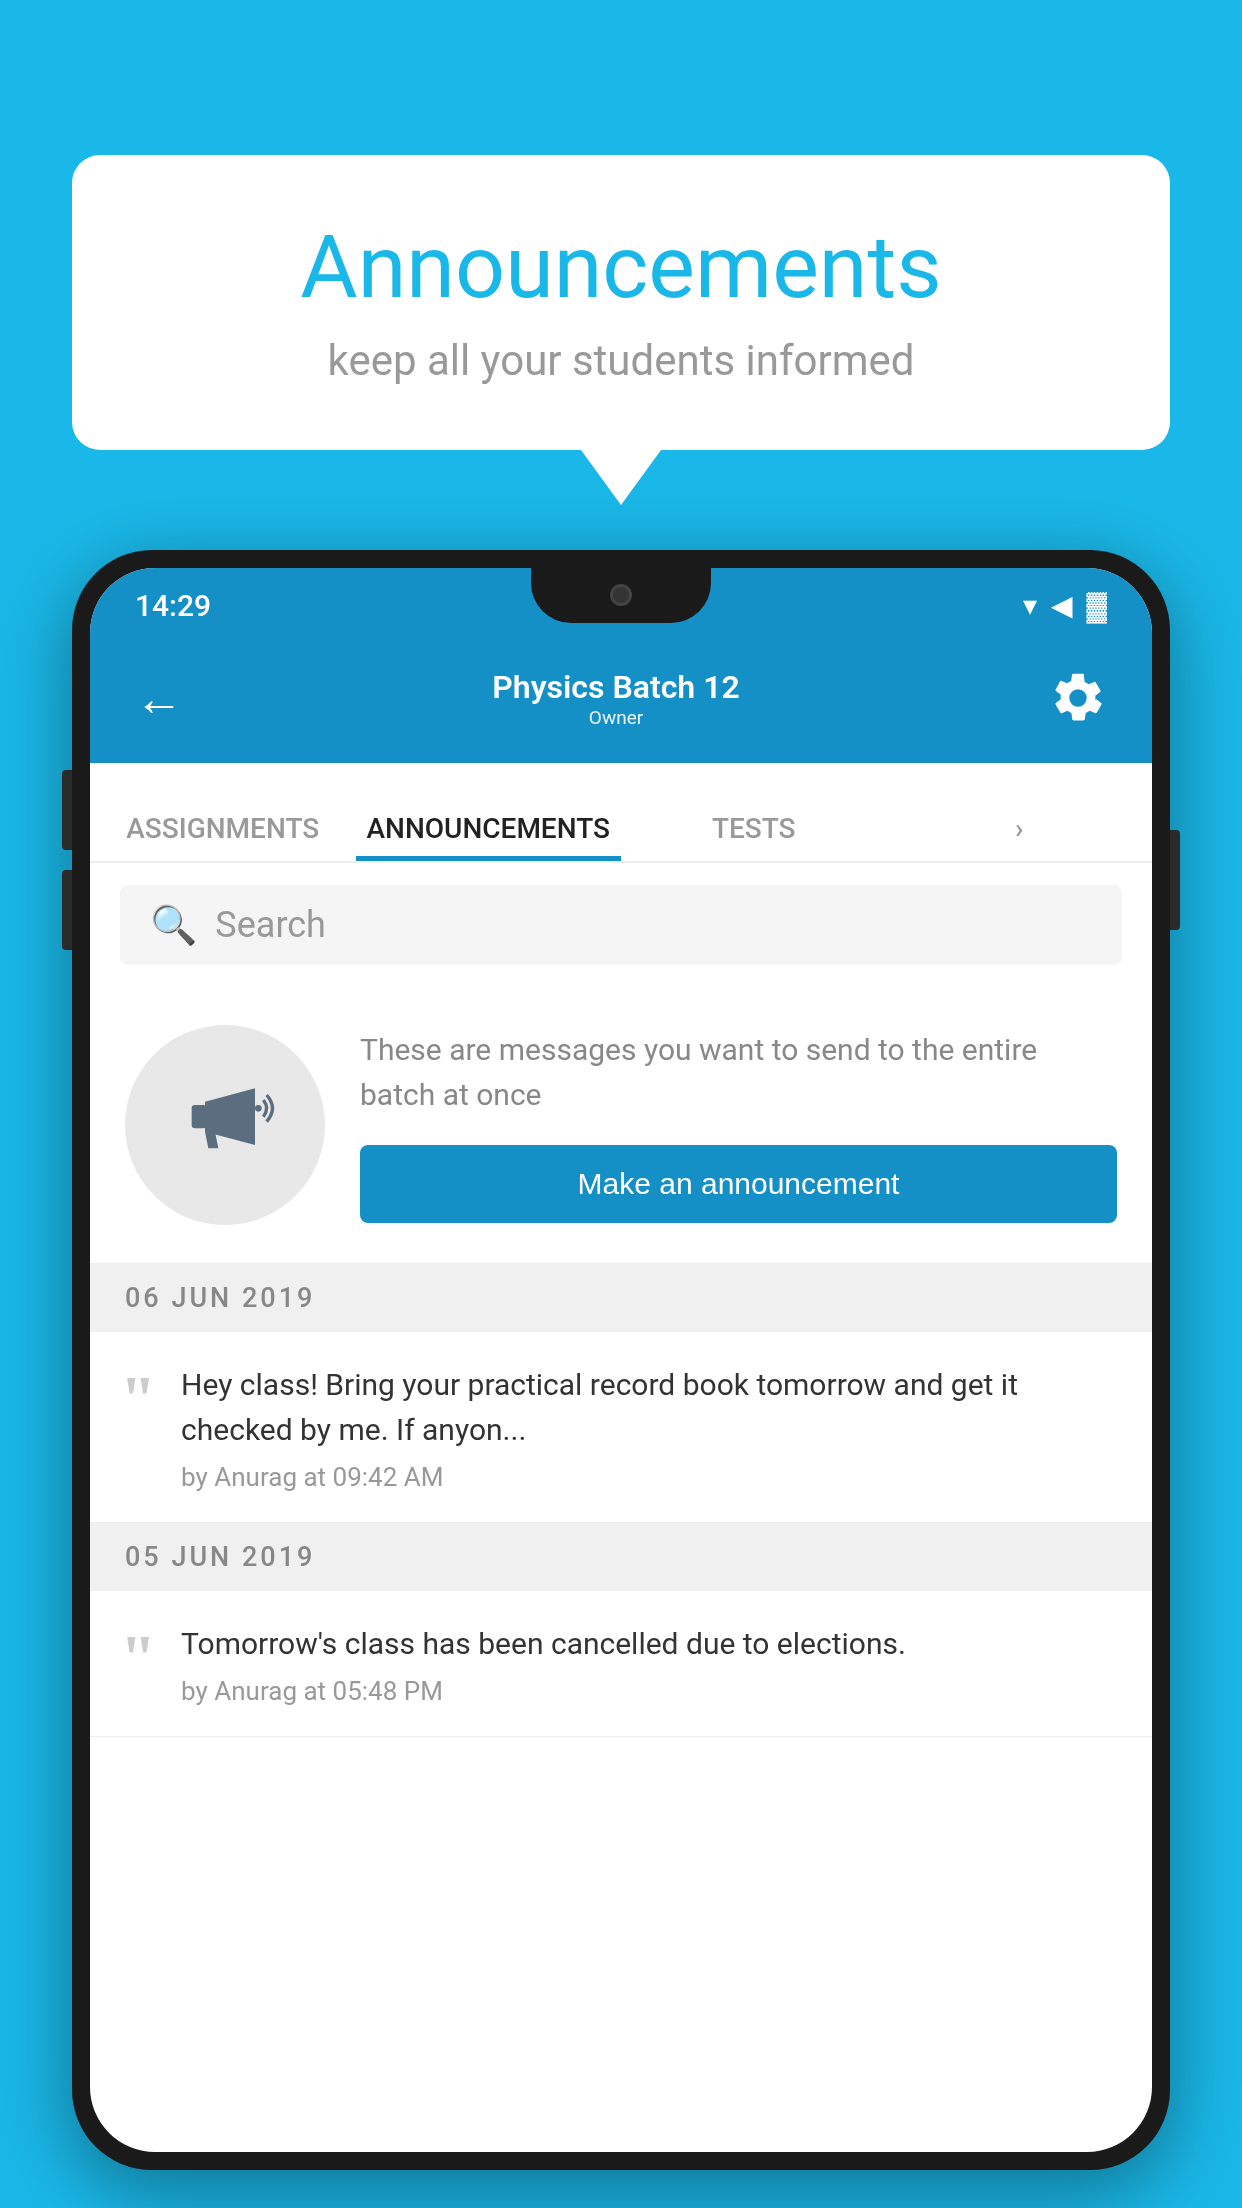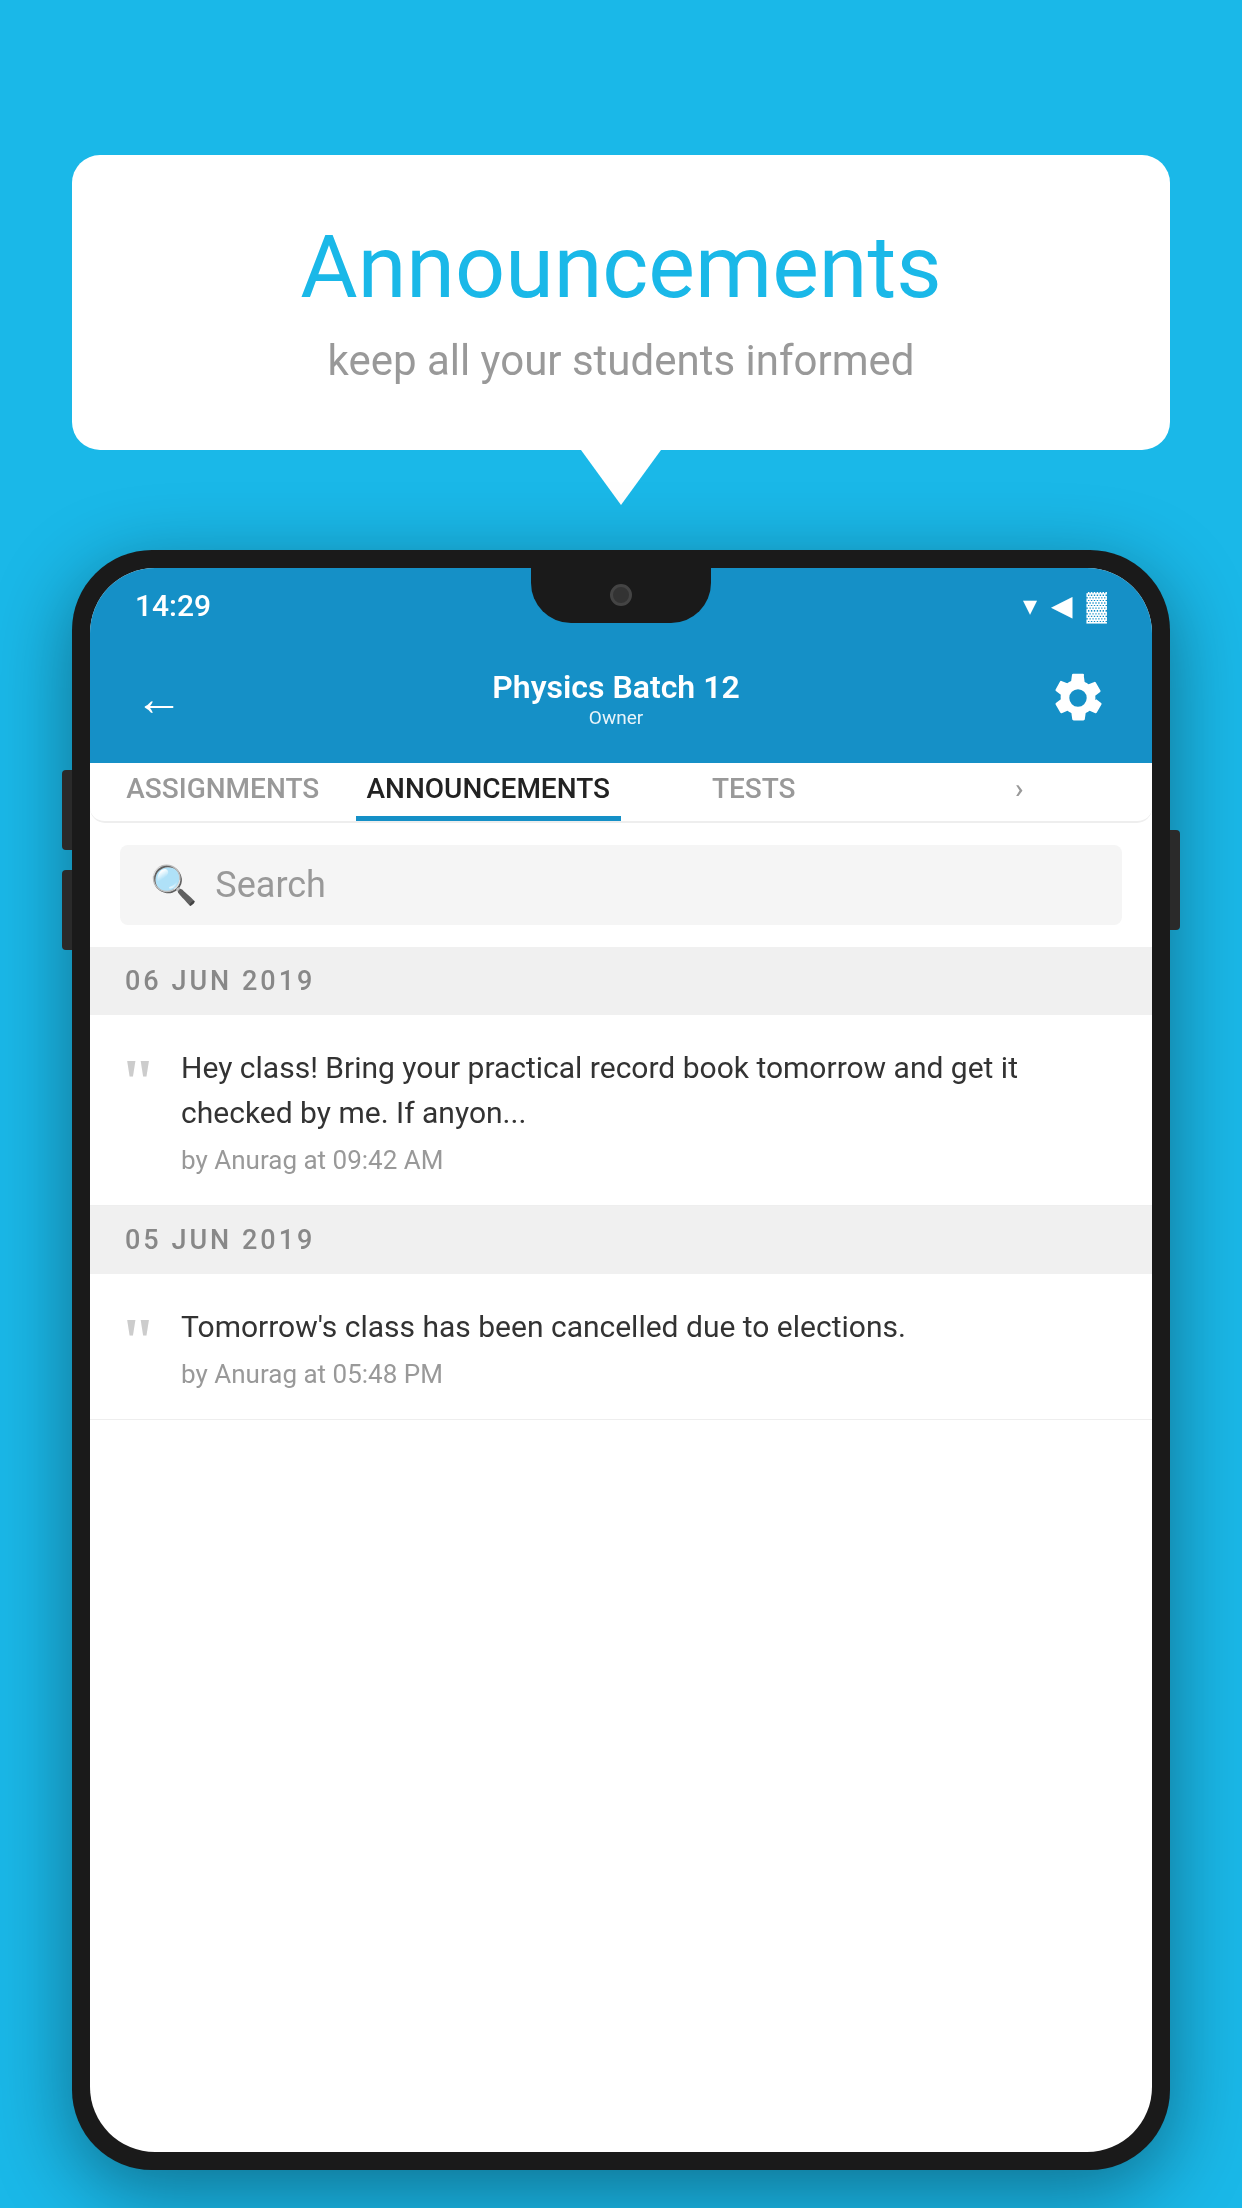--- a/index.html
+++ b/index.html
@@ -165,26 +165,25 @@
     }
 
     .settings-btn {
       width: 58px;
       height: 58px;
     }
 
     
     .tabs-bar {
       background: white;
-      height: 60px;
+      height: 100px;
       display: flex;
       align-items: flex-end;
       border-bottom: 2px solid #eee;
       position: relative;
-      border-radius: 15px;
     }
 
     .tab-item {
       flex: 1;
       text-align: center;
       padding-bottom: 16px;
       font-size: 28px;
       font-weight: 500;
       color: #999;
       position: relative;
@@ -408,20 +407,36 @@
         <div class="tab-item">›</div>
       </div>
 
       <div class="search-container">
         <div class="search-bar">
           <span class="search-icon-inner">🔍</span>
           <span class="search-text">Search</span>
         </div>
       </div>
 
+      <div class="announcement-prompt">
+        <div class="megaphone-circle">
+          <svg class="megaphone-icon-svg" viewBox="0 0 60 60" fill="#5a6e7f" xmlns="http://www.w3.org/2000/svg">
+            <path d="M48 8 L48 42 L18 34 L18 16 Z"></path>
+            <rect x="10" y="18" width="9" height="14" rx="2"></rect>
+            <path d="M18 34 L20 44 L26 44 L24 34"></path>
+            <circle cx="50" cy="20" r="2" fill="#5a6e7f"></circle>
+            <path d="M53 15 Q57 20 53 25" stroke="#5a6e7f" stroke-width="2" fill="none"></path>
+            <path d="M55 12 Q62 20 55 28" stroke="#5a6e7f" stroke-width="2" fill="none"></path>
+          </svg>
+        </div>
+        <div class="prompt-right">
+          <div class="prompt-text">These are messages you want to send to the entire batch at once</div>
+          <button class="make-announcement-btn">Make an announcement</button>
+        </div>
+      </div>
 
       <div class="date-separator">06  JUN  2019</div>
 
       <div class="message-item">
         <div class="quote-icon">"</div>
         <div class="message-content">
           <div class="message-text">Hey class! Bring your practical record book tomorrow and get it checked by me. If anyon...</div>
           <div class="message-author">by Anurag at 09:42 AM</div>
         </div>
       </div>

